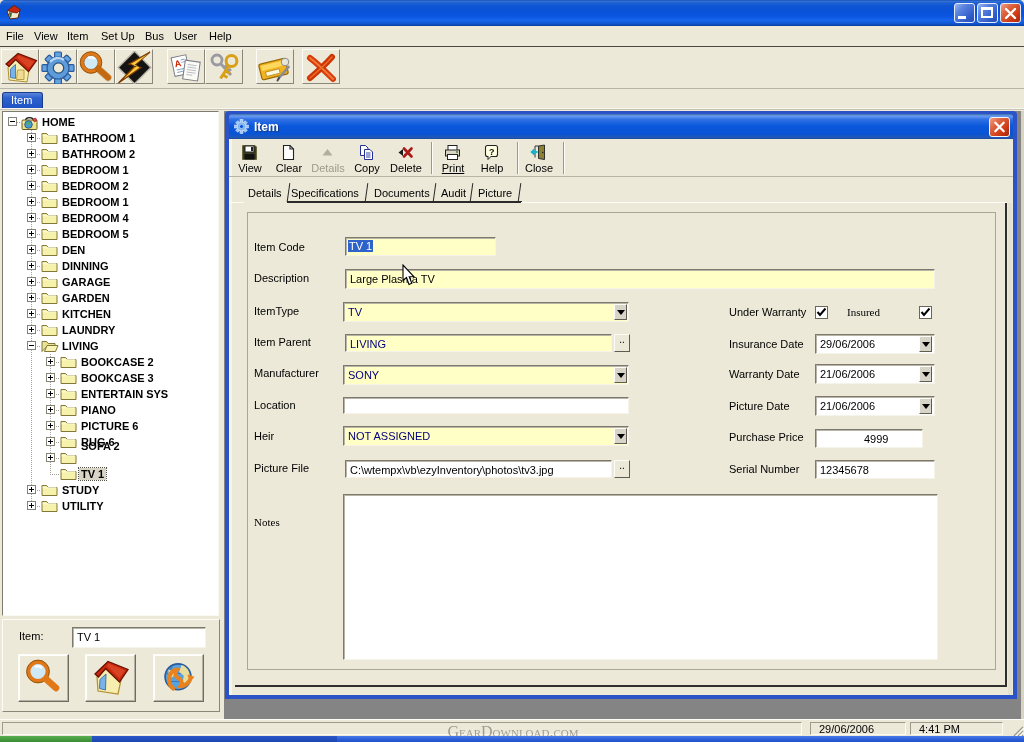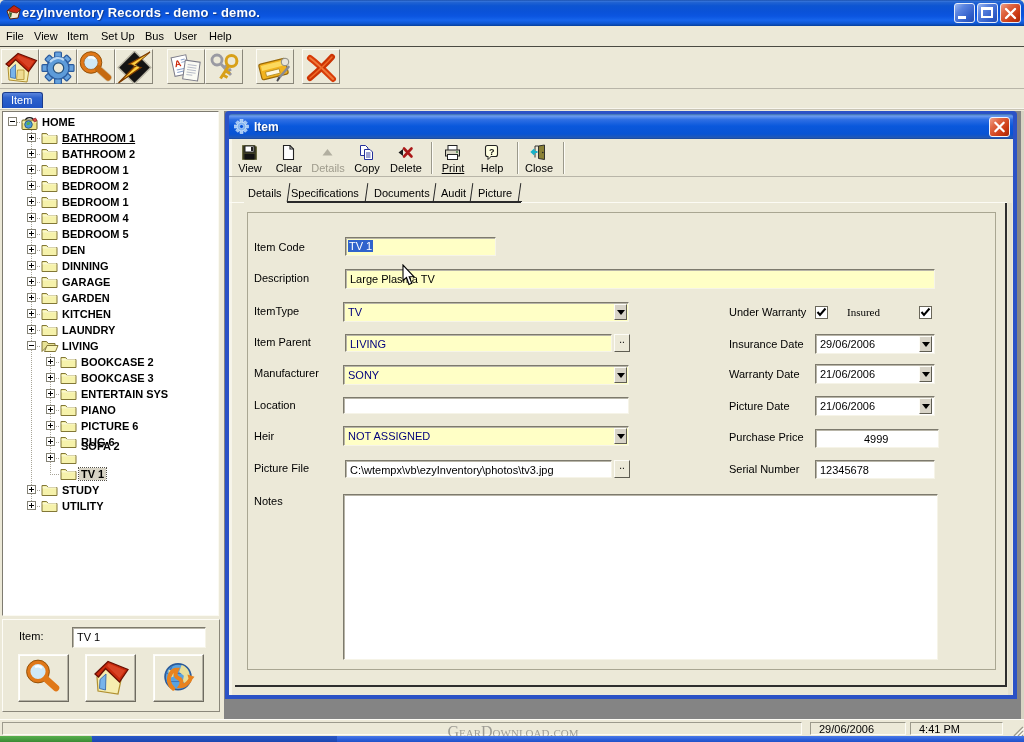--- a/index.html
+++ b/index.html
@@ -34,21 +34,20 @@
 <div id="win">
 
 <div class="abs" style="left:0;top:0;width:1024px;height:26px;
  background:linear-gradient(180deg,#0f44a0 0%,#3a77dc 4%,#2163d2 9%,#0d55d2 22%,#0a52d8 45%,#0b55e0 62%,#1765ec 78%,#0f57d2 90%,#0845a8 98%,#06337e 100%);
  border-radius:5px 5px 0 0;"></div>
 <svg class="abs" style="left:5px;top:4px;" width="17" height="17" viewBox="0 0 17 17">
  <path d="M2 7 L8 2 L15 6 L13 14 L5 15 Z" fill="#f4ead0" stroke="#5a2008" stroke-width="1"></path>
  <path d="M3 6.5 L9 1.5 L15.5 5.5 L12 9 L6 8 Z" fill="#cc2510" stroke="#5a2008" stroke-width="0.8"></path>
  <path d="M4 8 L7 9 L6 14 L4.5 12 Z" fill="#3a6a30"></path>
 </svg>
-<div class="abs" style="left:22px;top:5px;font-size:13px;font-weight:bold;color:#fff;text-shadow:1px 1px 1px #123a8a;letter-spacing:0.2px;">ezyInventory Records - demo - demo.</div>
 
 <div class="abs" style="left:954px;top:3px;width:21px;height:20px;border:1px solid #e6ecf8;border-radius:3px;background:linear-gradient(135deg,#9ab6f0 0%,#5b84e0 30%,#2f5cc8 75%,#274eb0 100%);">
       <div class="abs" style="left:3px;top:12px;width:8px;height:3px;background:#fff;"></div>
     </div>
 <div class="abs" style="left:977px;top:3px;width:21px;height:20px;border:1px solid #e6ecf8;border-radius:3px;background:linear-gradient(135deg,#9ab6f0 0%,#5b84e0 30%,#2f5cc8 75%,#274eb0 100%);">
       <div class="abs" style="left:3px;top:3px;width:12px;height:11px;border:2px solid #fff;border-top-width:3px;"></div>
     </div>
 <div class="abs" style="left:1000px;top:3px;width:21px;height:20px;border:1px solid #e6ecf8;border-radius:3px;background:linear-gradient(135deg,#f0a088 0%,#e06844 30%,#cc3a14 70%,#a82808 100%);">
       <svg class="abs" style="left:2px;top:2px" width="15" height="15" viewBox="0 0 15 15">
         <path d="M3 3 L12 12 M12 3 L3 12" stroke="#fff" stroke-width="2.4" stroke-linecap="round"></path>
@@ -183,21 +182,21 @@
 <div class="treelbl" style="left:42px;top:116px;">HOME</div>
 <div class="doth" style="left:31px;top:138px;width:9px;"></div>
 <div class="exp" style="left:27px;top:133px;">
       <div class="h"></div>
       <div class="v"></div>
     </div>
 <div class="abs" style="left:41px;top:131px;"><svg width="17" height="14" viewBox="0 0 17 14">
 <path d="M1 12.5 V2.5 h4.6 l1.6 2 H16 v8 Z" fill="#f6f2ab" stroke="#827736" stroke-width="1"></path>
 <path d="M1.6 4.8 H15.4" stroke="#fdfbe0" stroke-width="1"></path>
 </svg></div>
-<div class="treelbl" style="left:62px;top:132px;text-decoration:underline;">BATHROOM 1</div>
+<div class="treelbl" style="left:62px;top:132px;">BATHROOM 1</div>
 <div class="doth" style="left:31px;top:154px;width:9px;"></div>
 <div class="exp" style="left:27px;top:149px;">
       <div class="h"></div>
       <div class="v"></div>
     </div>
 <div class="abs" style="left:41px;top:147px;"><svg width="17" height="14" viewBox="0 0 17 14">
 <path d="M1 12.5 V2.5 h4.6 l1.6 2 H16 v8 Z" fill="#f6f2ab" stroke="#827736" stroke-width="1"></path>
 <path d="M1.6 4.8 H15.4" stroke="#fdfbe0" stroke-width="1"></path>
 </svg></div>
 <div class="treelbl" style="left:62px;top:148px;">BATHROOM 2</div>
@@ -545,21 +544,21 @@
 <div class="abs" style="left:519px;top:183px;width:1.1px;height:19px;background:#2a2a2a;transform:rotate(8deg);"></div>
 <div class="abs" style="left:247px;top:212px;width:749px;height:458px;border:1px solid #a9a692;"></div>
 <div class="lbl" style="left:254px;top:241px;">Item Code</div>
 <div class="lbl" style="left:254px;top:272px;">Description</div>
 <div class="lbl" style="left:254px;top:305px;">ItemType</div>
 <div class="lbl" style="left:254px;top:336px;">Item Parent</div>
 <div class="lbl" style="left:254px;top:367px;">Manufacturer</div>
 <div class="lbl" style="left:254px;top:399px;">Location</div>
 <div class="lbl" style="left:254px;top:430px;">Heir</div>
 <div class="lbl" style="left:254px;top:462px;">Picture File</div>
-<div class="lbl" style="left:254px;top:495px;">Notes</div>
+<div class="lbl" style="left:254px;top:516px;font-family:Liberation Serif, serif;">Notes</div>
 <div class="lbl" style="left:729px;top:306px;">Under Warranty</div>
 <div class="lbl" style="left:729px;top:338px;">Insurance Date</div>
 <div class="lbl" style="left:729px;top:368px;">Warranty Date</div>
 <div class="lbl" style="left:729px;top:400px;">Picture Date</div>
 <div class="lbl" style="left:729px;top:431px;">Purchase Price</div>
 <div class="lbl" style="left:729px;top:463px;">Serial Number</div>
 <div class="lbl" style="left:847px;top:306px;font-family:Liberation Serif, serif;">Insured</div>
 <div class="tf yellow" style="left:345px;top:237px;width:151px;height:19px;padding:2px 0 0 2px;">
 <span style="background:#2f63cc;color:#fff;padding:0 1px;">TV 1</span></div>
 <div class="tf yellow" style="left:345px;top:269px;width:590px;height:20px;">Large Plasma TV</div>
@@ -594,21 +593,21 @@
       <i></i>
     </div>
 <div class="tf" style="left:815px;top:364px;width:120px;height:20px;">21/06/2006</div>
 <div class="cbtn" style="left:919px;top:366px;height:16px;">
       <i></i>
     </div>
 <div class="tf" style="left:815px;top:396px;width:120px;height:20px;">21/06/2006</div>
 <div class="cbtn" style="left:919px;top:398px;height:16px;">
       <i></i>
     </div>
-<div class="tf" style="left:815px;top:429px;width:124px;height:19px;padding-left:48px;">4999</div>
+<div class="tf" style="left:815px;top:429px;width:108px;height:19px;padding-left:48px;">4999</div>
 <div class="tf" style="left:815px;top:460px;width:120px;height:19px;">12345678</div>
 <svg class="abs" style="left:402px;top:264px;" width="13" height="22" viewBox="0 0 13 22">
 <path d="M1 1 L1 16.5 L4.5 13.5 L7 20.5 L9.8 19.3 L7.2 12.8 L11.8 12.5 Z" fill="#fff" stroke="#000" stroke-width="1.1"></path>
 </svg>
 <div class="abs" style="left:0;top:719px;width:1024px;height:1px;background:#fdfcf6;"></div>
 <div class="abs" style="left:0;top:720px;width:1024px;height:16px;background:#ece9d8;"></div>
 <div class="abs" style="left:2px;top:722px;width:800px;height:13px;border:1px solid;border-color:#9c9a8c #fdfcf6 #fdfcf6 #9c9a8c;font-size:11px;color:#000;padding:0 0 0 8px;white-space:nowrap;"></div>
 <div class="abs" style="left:810px;top:722px;width:96px;height:13px;border:1px solid;border-color:#9c9a8c #fdfcf6 #fdfcf6 #9c9a8c;font-size:11px;color:#000;padding:0 0 0 8px;white-space:nowrap;">29/06/2006</div>
 <div class="abs" style="left:910px;top:722px;width:93px;height:13px;border:1px solid;border-color:#9c9a8c #fdfcf6 #fdfcf6 #9c9a8c;font-size:11px;color:#000;padding:0 0 0 8px;white-space:nowrap;">4:41 PM</div>
 <div class="abs" style="left:428px;top:723px;width:170px;text-align:center;

